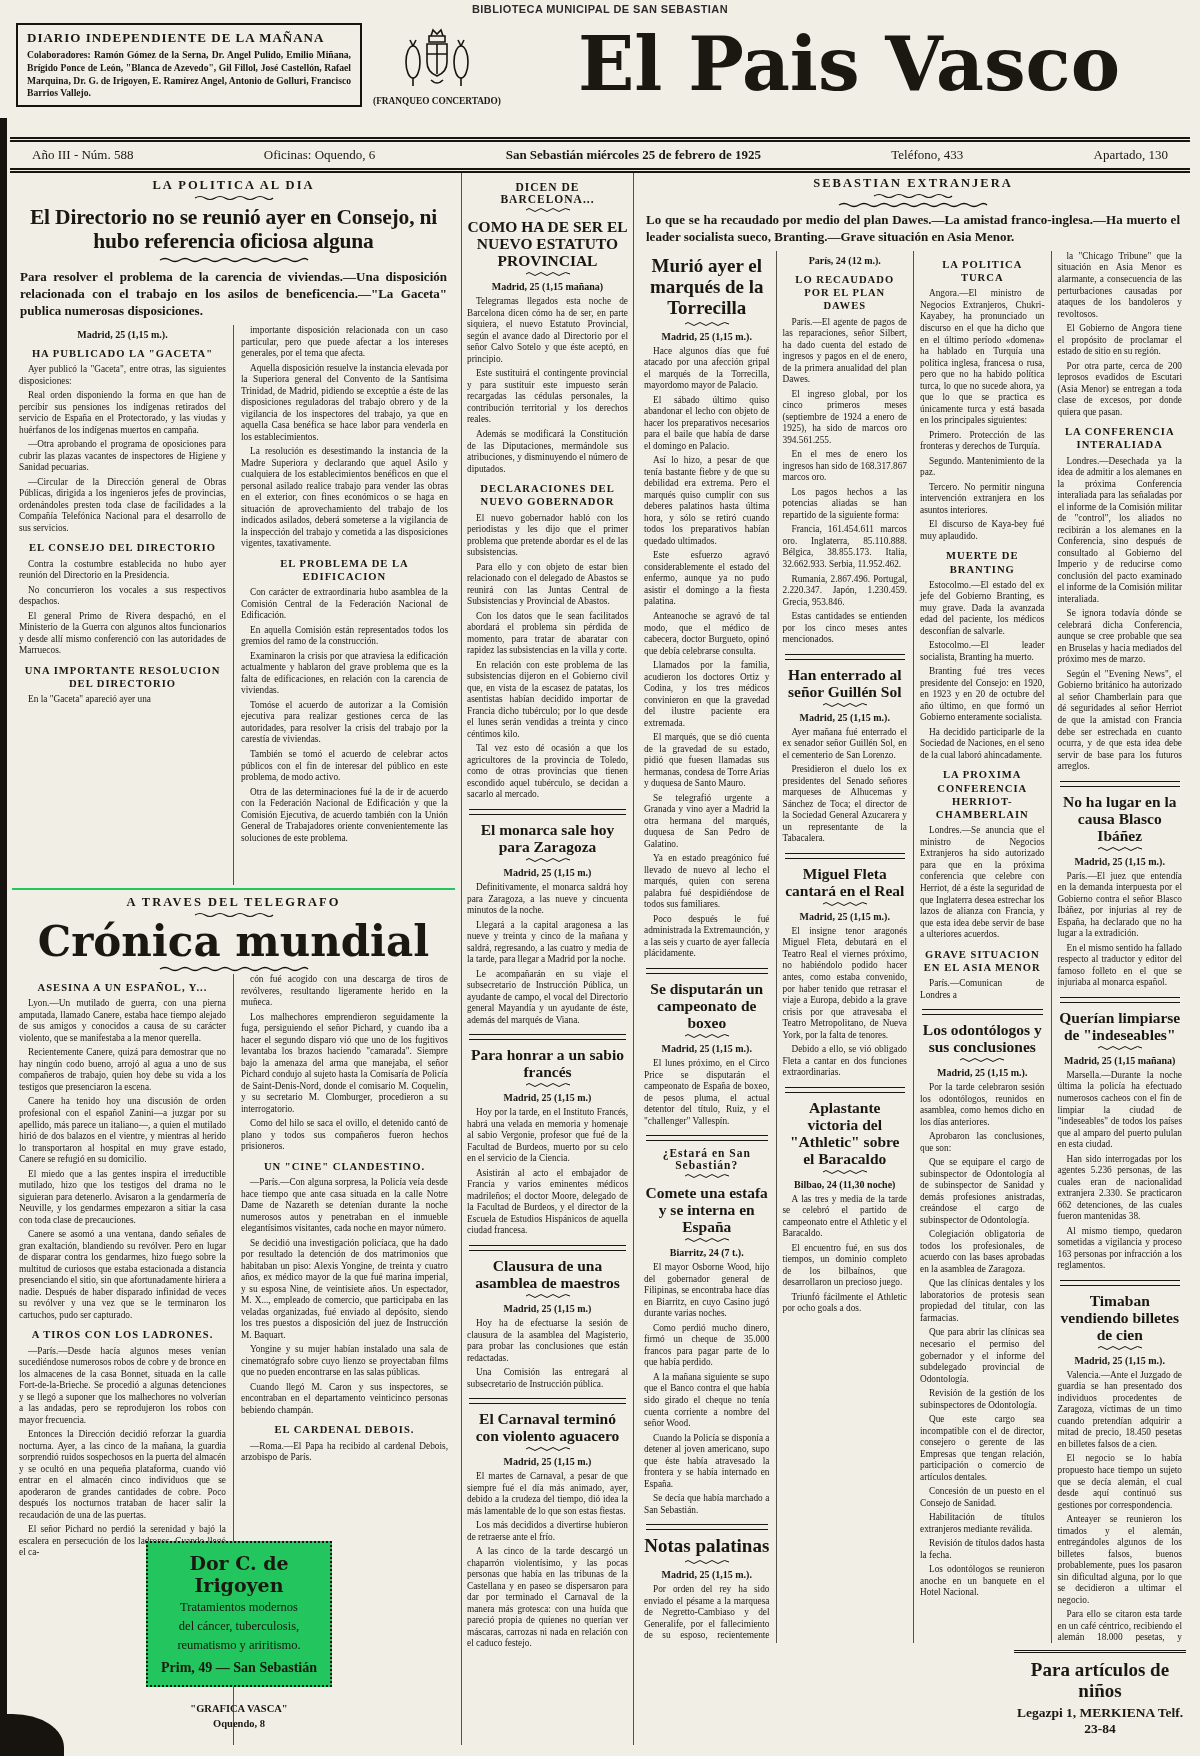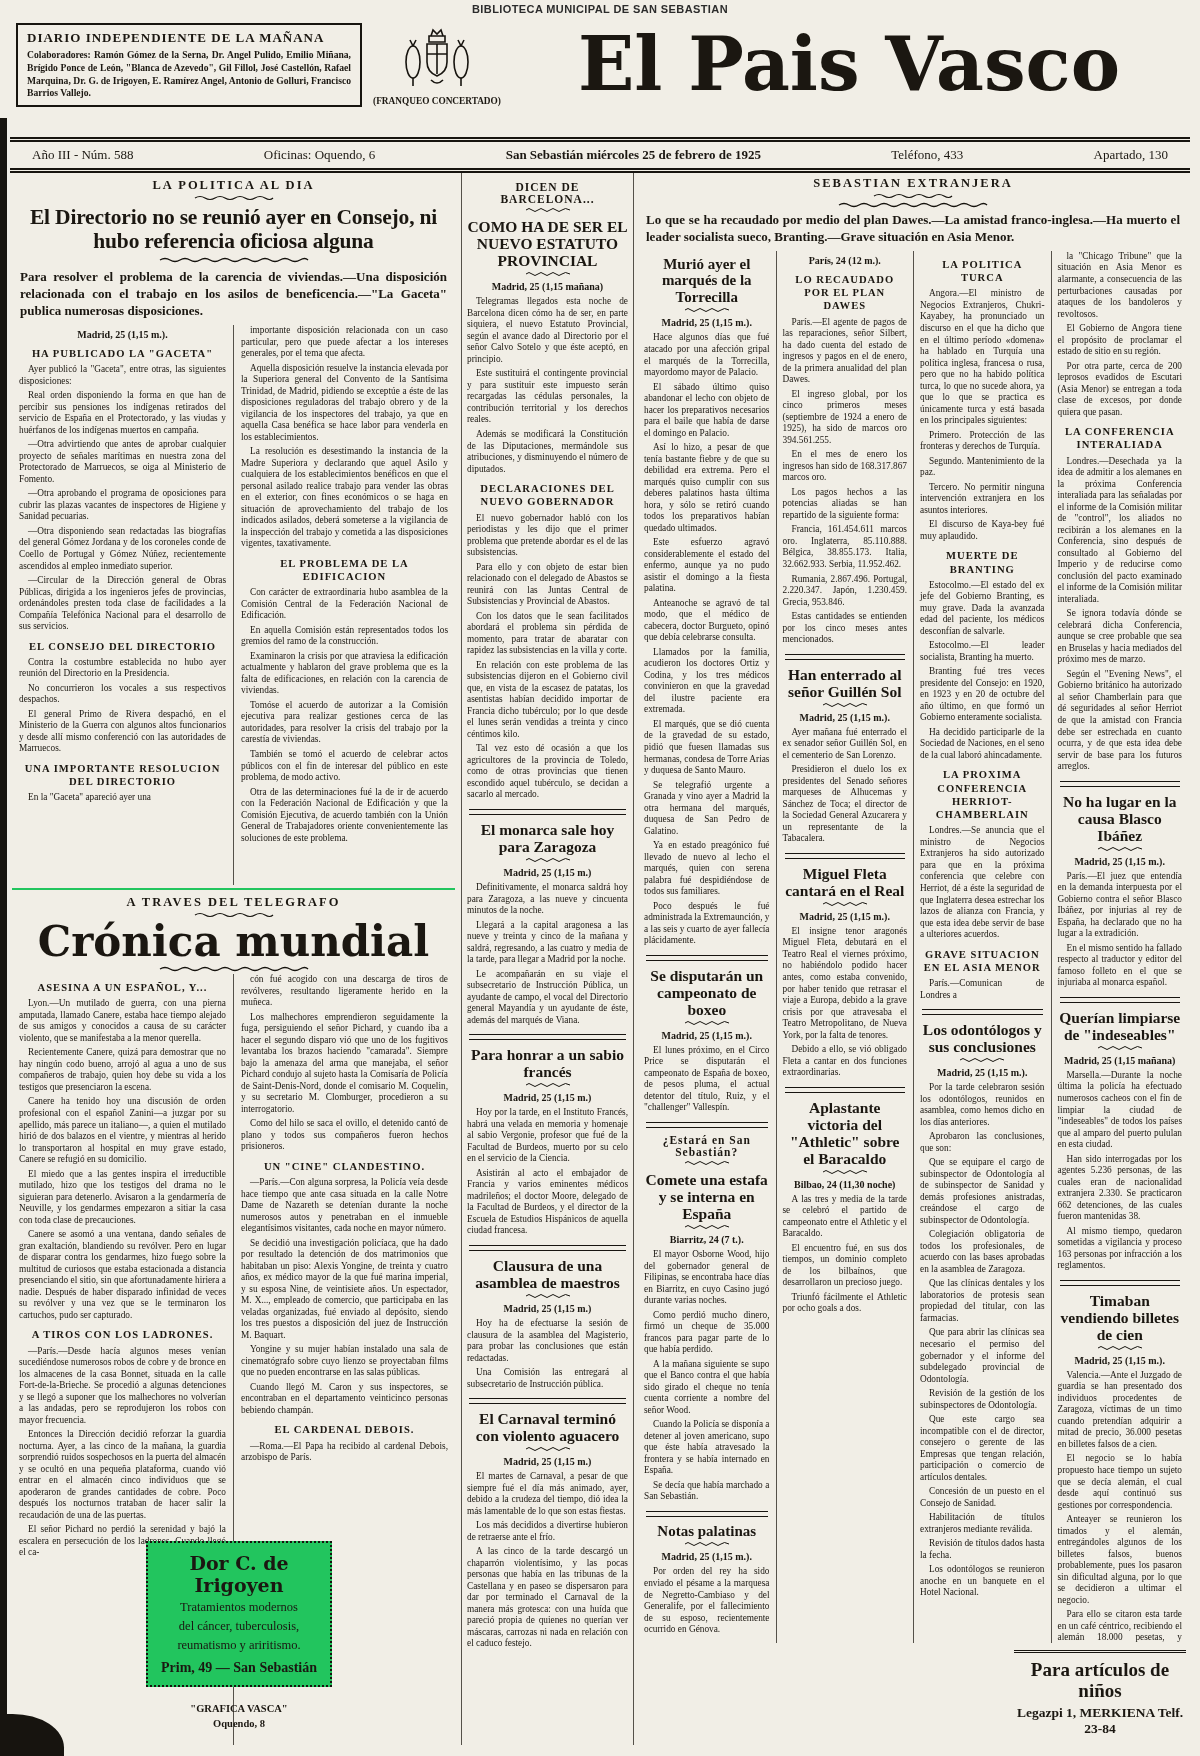--- a/index.html
+++ b/index.html
@@ -38,21 +38,21 @@
   .bcol + .bcol{border-left:1px solid #55514a;}
   .cron-head{border-top:2px solid #22c55e;padding-top:5px;margin-top:3px;}
   .cron-title{text-align:center;font-weight:bold;font-size:42px;line-height:1.05;margin:0;
               font-family:"DejaVu Serif",serif;}
   .p{font-size:9.3px;line-height:1.24;text-align:justify;margin:0 0 3px;text-indent:9px;}
   .shead{text-align:center;font-weight:bold;font-size:10.6px;letter-spacing:1px;margin:7px 0 4px;line-height:1.25;}
   .dt{text-align:center;font-weight:bold;font-size:10px;margin:4px 0 4px;}
   .blk-kicker{text-align:center;font-weight:bold;font-size:11.5px;letter-spacing:1px;margin-top:5px;}
   .hl{text-align:center;font-weight:bold;margin:5px 0 1px;line-height:1.1;}
   .hl-md{font-size:15.5px;}
-  .hl-lg{font-size:15px;}
+  .hl-lg{font-size:19px;}
   .rule2{height:4px;border-top:1px solid #17140f;border-bottom:1px solid #17140f;margin:8px 2px 6px;}
   .rcols{display:flex;height:1392px;overflow:hidden;margin-top:2px;}
   .rcol{width:25%;padding:0 6px;box-sizing:border-box;overflow:hidden;}
   .rcol + .rcol{border-left:1px solid #55514a;}
   .ad-irigoyen{position:absolute;left:136px;bottom:58px;width:186px;background:#22c55e;
                border:2px dotted #17140f;padding:9px 7px;text-align:center;box-sizing:border-box;}
   .ad-i-title{font-weight:bold;font-size:19px;font-family:"DejaVu Serif",serif;}
   .ad-i-line{font-size:12.5px;margin-top:4px;}
   .ad-i-addr{font-weight:bold;font-size:14px;margin-top:7px;}
   .printer{position:absolute;left:146px;bottom:14px;width:166px;text-align:center;font-weight:bold;
@@ -116,23 +116,21 @@
       <span class="squig"><svg width="150" height="7" viewBox="0 0 150 7">
             <path d="M1 4 Q6 1 11 4 T21 4 T31 4 T41 4 T51 4 T61 4 T71 4 T81 4 T91 4 T101 4 T111 4 T121 4 T131 4 T141 4 T149 4" fill="none" stroke="#17140f" stroke-width="1.3"></path>
           </svg></span>
       <div class="lead-sub">Para resolver el problema de la carencia de viviendas.—Una disposición relacionada con el trabajo en los asilos de beneficencia.—"La Gaceta" publica numerosas disposiciones.</div>
       <div class="band band1">
         <div class="bcol" id="l1c1">
             <div class="dt">Madrid, 25 (1,15 m.).</div>
             <h4 class="shead">HA PUBLICADO LA "GACETA"</h4>
             <p class="p">Ayer publicó la "Gaceta", entre otras, las siguientes disposiciones:</p>
             <p class="p">Real orden disponiendo la forma en que han de percibir sus pensiones los indígenas retirados del servicio de España en el Protectorado, y las viudas y huérfanos de los indígenas muertos en campaña.</p>
-            <p class="p">—Otra advirtiendo que antes de aprobar cualquier proyecto de señales marítimas en nuestra zona del Protectorado de Marruecos, se oiga al Ministerio de Fomento.</p>
             <p class="p">—Otra aprobando el programa de oposiciones para cubrir las plazas vacantes de inspectores de Higiene y Sanidad pecuarias.</p>
-            <p class="p">—Otra disponiendo sean redactadas las biografías del general Gómez Jordana y de los coroneles conde de Coello de Portugal y Gómez Núñez, recientemente ascendidos al empleo inmediato superior.</p>
             <p class="p">—Circular de la Dirección general de Obras Públicas, dirigida a los ingenieros jefes de provincias, ordenándoles presten toda clase de facilidades a la Compañía Telefónica Nacional para el desarrollo de sus servicios.</p>
             <h4 class="shead">EL CONSEJO DEL DIRECTORIO</h4>
             <p class="p">Contra la costumbre establecida no hubo ayer reunión del Directorio en la Presidencia.</p>
             <p class="p">No concurrieron los vocales a sus respectivos despachos.</p>
             <p class="p">El general Primo de Rivera despachó, en el Ministerio de la Guerra con algunos altos funcionarios y desde allí mismo conferenció con las autoridades de Marruecos.</p>
             <h4 class="shead">UNA IMPORTANTE RESOLUCION DEL DIRECTORIO</h4>
             <p class="p">En la "Gaceta" apareció ayer una</p>
           </div>
         <div class="bcol" id="l1c2">
             <p class="p">importante disposición relacionada con un caso particular, pero que puede afectar a los intereses generales, por el tema que afecta.</p>
@@ -404,21 +402,21 @@
             <div class="dt">Madrid, 25 (1,15 mañana)</div>
             <p class="p">Marsella.—Durante la noche última la policía ha efectuado numerosos cacheos con el fin de limpiar la ciudad de "indeseables" de todos los países que al amparo del puerto pululan en esta ciudad.</p>
             <p class="p">Han sido interrogadas por los agentes 5.236 personas, de las cuales eran de nacionalidad extranjera 2.330. Se practicaron 662 detenciones, de las cuales fueron mantenidas 38.</p>
             <p class="p">Al mismo tiempo, quedaron sometidas a vigilancia y proceso 163 personas por infracción a los reglamentos.</p>
             <div class="rule2"></div>
             <div class="hl hl-md">Timaban vendiendo billetes de cien</div>
             <span class="squig"><svg width="46" height="6" viewBox="0 0 46 6">
                 <path d="M1 3 Q4 0 7 3 T13 3 T19 3 T25 3 T31 3 T37 3 T45 3" fill="none" stroke="#17140f" stroke-width="1"></path>
               </svg></span>
             <div class="dt">Madrid, 25 (1,15 m.).</div>
-            <p class="p">Valencia.—Ante el Juzgado de guardia se han presentado dos individuos procedentes de Zaragoza, víctimas de un timo cuando pretendían adquirir a mitad de precio, 36.000 pesetas en billetes falsos de a cien.</p>
+            <p class="p">Valencia.—Ante el Juzgado de guardia se han presentado dos individuos procedentes de Zaragoza, víctimas de un timo cuando pretendían adquirir a mitad de precio, 18.450 pesetas en billetes falsos de a cien.</p>
             <p class="p">El negocio se lo había propuesto hace tiempo un sujeto que se decía alemán, el cual desde aquí continuó sus gestiones por correspondencia.</p>
             <p class="p">Anteayer se reunieron los timados y el alemán, entregándoles algunos de los billetes falsos, buenos probablemente, pues los pasaron sin dificultad alguna, por lo que se decidieron a ultimar el negocio.</p>
             <p class="p">Para ello se citaron esta tarde en un café céntrico, recibiendo el alemán 18.000 pesetas, y entregando 36 paquetes de diez billetes, de a cien pesetas.</p>
           </div>
       </div>
       <div class="ad-ninos">
         <div class="ad-n-1">Para artículos de niños</div>
         <div class="ad-n-2">Legazpi 1, MERKIENA Telf. 23-84</div>
       </div>
     </section>

